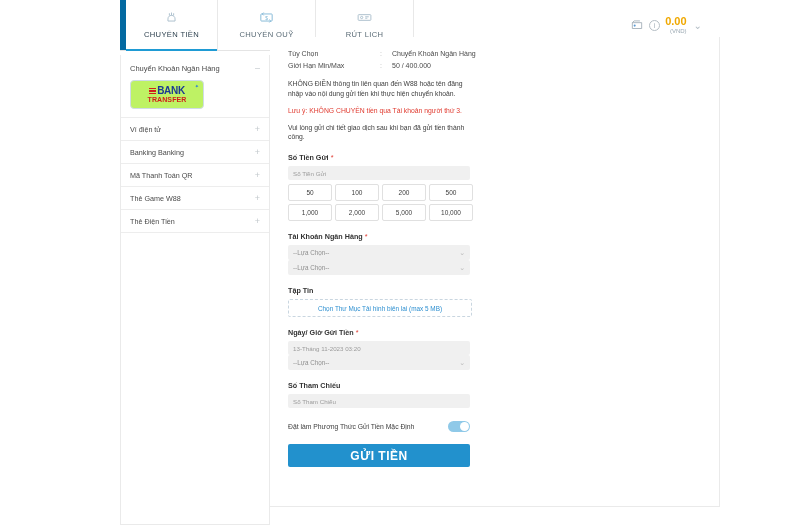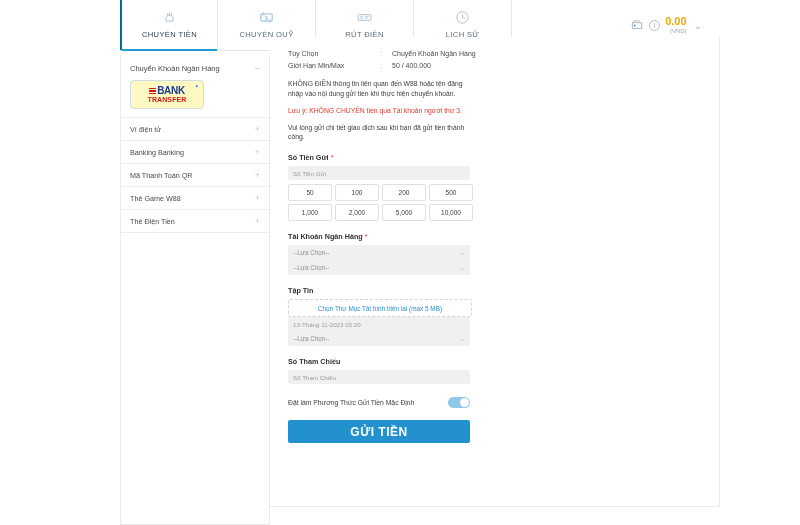--- a/index.html
+++ b/index.html
@@ -43,21 +43,21 @@
     display: flex;
     flex-direction: column;
     align-items: center;
     justify-content: flex-start;
     padding-top: 6px;
     box-sizing: border-box;
     border-right: 1px solid #e8e8e8;
     cursor: pointer;
     position: relative;
   }
-  .tab:first-child { border-left: 2px solid #0369a1; }
+  .tab:first-child { border-left: 6px solid #0369a1; }
   .tab .ticon {
     height: 22px;
     display: flex;
     align-items: center;
     justify-content: center;
     color: #9fb6c6;
   }
   .tab .tlabel {
     font-size: 7.6px;
     letter-spacing: .35px;
@@ -120,21 +120,21 @@
   .logo-box {
     margin: 2px 9px 8px 9px;
     width: 72px;
     height: 27px;
     border: 1px solid #cfdce6;
     border-radius: 4px;
     display: flex;
     align-items: center;
     justify-content: center;
     position: relative;
-    background: #fef9c3;
+    background: #bef264;
   }
   .logo-inner { display: flex; align-items: center; flex-direction: column; line-height: 1; }
   .logo-row1 { display: flex; align-items: center; gap: 1px; }
   .logo-bars { display: flex; flex-direction: column; gap: 1px; }
   .logo-bars i { display: block; width: 7px; height: 1.6px; background: #d0201b; }
   .logo-bank { font-size: 10px; font-weight: bold; color: #1b3a93; letter-spacing: -.3px; }
   .logo-transfer { font-size: 7px; font-weight: bold; color: #d0201b; letter-spacing: .1px; }
   .logo-star { position: absolute; top: 2px; right: 4px; color: #2f7fd0; font-size: 5px; }
   .side-item {
     border-top: 1px solid #ededed;
@@ -324,32 +324,23 @@
       </div>
 
       <div class="tab">
         <span class="ticon">
           <svg width="17" height="17" viewBox="0 0 24 24" fill="none" stroke="#a8bccb" stroke-width="1.3">
             <rect x="3" y="8" width="18" height="8" rx="1"></rect>
             <circle cx="8" cy="12" r="1.6"></circle>
             <path d="M13 11h5M13 13h3"></path>
           </svg>
         </span>
-        <span class="tlabel">RÚT ĐIỀN</span>
+        <span class="tlabel">RÚT LỊCH</span>
       </div>
 
-      <div class="tab">
-        <span class="ticon">
-          <svg width="17" height="17" viewBox="0 0 24 24" fill="none" stroke="#a8bccb" stroke-width="1.3">
-            <circle cx="12" cy="12" r="8"></circle>
-            <path d="M12 7.5V12l3.5 2"></path>
-          </svg>
-        </span>
-        <span class="tlabel">LỊCH SỬ</span>
-      </div>
 
     </div>
 
     <div class="balance">
       <span class="wallet-icon">
         <svg width="14" height="14" viewBox="0 0 24 24" fill="none" stroke="#9aa8b2" stroke-width="1.4">
           <path d="M4 8h16v10H4z"></path>
           <path d="M4 8l3-3h10"></path>
           <circle cx="8" cy="13" r="1.8" fill="#5b9bd5" stroke="none"></circle>
         </svg>
@@ -453,20 +444,24 @@
     <div class="select">
       <span>--Lựa Chọn--</span>
       <span class="caret">⌄</span>
     </div>
 
     <div class="field-label">
       <span>Tập Tin</span>
     </div>
     <div class="file-btn">Chọn Thư Mục Tải hình biên lai (max  5 MB)</div>
 
+    <div class="field-label">
+      <span>Ngày/ Giờ Gửi Tiền</span>
+      <span class="req">*</span>
+    </div>
     <div class="text-input">13-Tháng 11-2023 03:20</div>
 
     <div class="select">
       <span>--Lựa Chọn--</span>
       <span class="caret">⌄</span>
     </div>
 
     <div class="field-label">
       <span>Số Tham Chiếu</span>
     </div>

